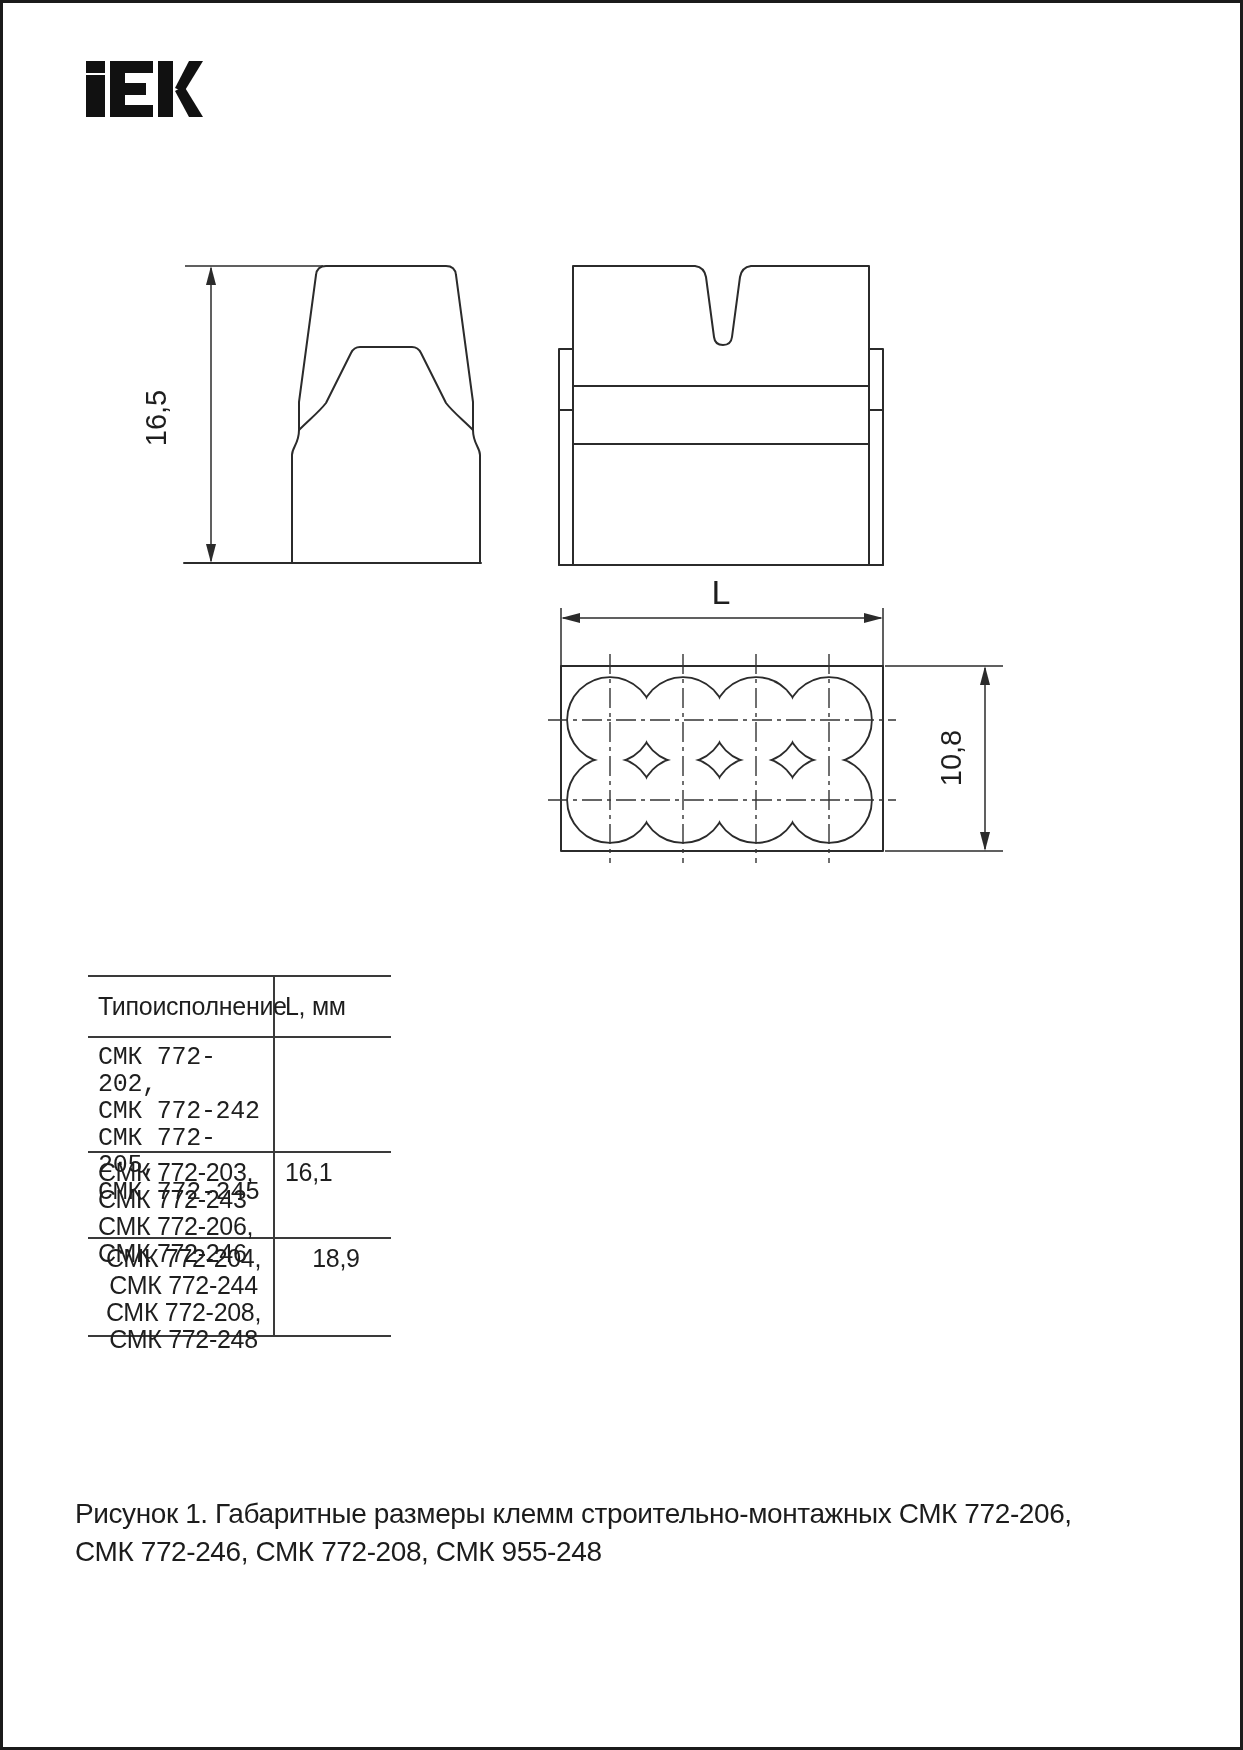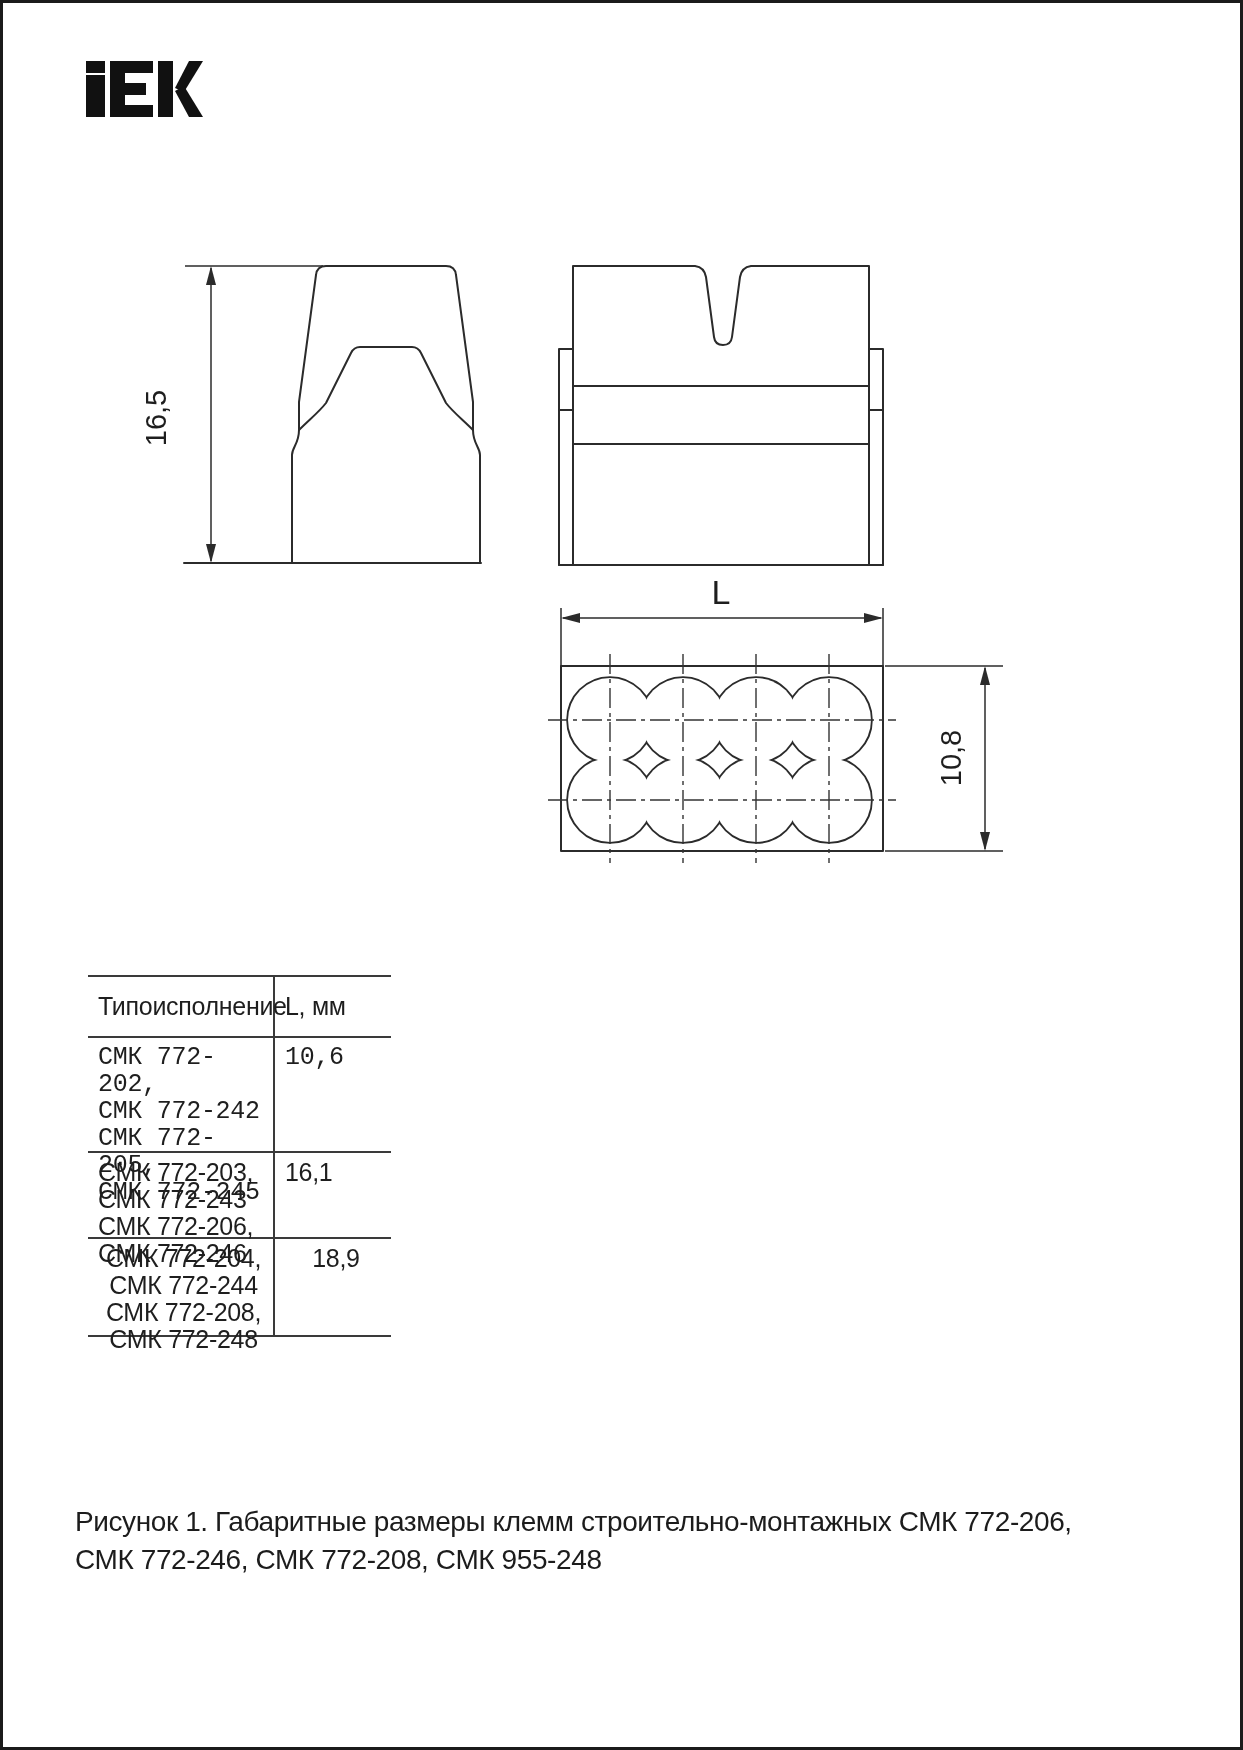--- a/index.html
+++ b/index.html
@@ -25,21 +25,21 @@
   .t-row.data { border-top:2px solid #3a3a3a; }
   .t-cell { box-sizing:border-box; padding:6px 4px 0 10px; line-height:27px; }
   .t-cell.c1 { border-right:2px solid #3a3a3a; white-space:pre-line; }
   .t-head .t-cell { height:59px; display:flex; align-items:center; padding-top:0; }
   .t-row.r1 .t-cell { height:113px;font-family:Liberation Mono, monospace; }
   .t-row.r2 .t-cell { height:84px; }
   .t-row.r3 .t-cell { height:96px;text-align:center; }
 
   .caption {
     position:absolute; left:72px; top:1492px; width:1030px;
-    font-size:28px; line-height:38px; letter-spacing:-0.4px; color:#1c1c1c;margin-top:8px;
+    font-size:28px; line-height:38px; letter-spacing:-0.4px; color:#1c1c1c;
   }
 
   svg text { font-family:"Liberation Sans","DejaVu Sans",sans-serif; fill:#1e1e1e; }
   .outline { fill:none; stroke:#2b2b2b; stroke-width:2; stroke-linejoin:round; stroke-linecap:round; }
   .dim     { fill:none; stroke:#2b2b2b; stroke-width:1.5; }
   .arrow   { fill:#2b2b2b; stroke:none; }
   .cline   { fill:none; stroke:#333333; stroke-width:1.4; stroke-dasharray:20 5 4 5; }
 </style>
 </head>
 <body>
@@ -151,21 +151,20 @@
   <div class="dims-table">
     <div class="t-row t-head">
       <div class="t-cell c1">Типоисполнение</div>
       <div class="t-cell c2">L, мм</div>
     </div>
     <div class="t-row data r1">
       <div class="t-cell c1">СМК 772-202,
 СМК 772-242
 СМК 772-205,
 СМК 772-245</div>
-      <div class="t-cell c2">10,6</div>
     </div>
     <div class="t-row data r2">
       <div class="t-cell c1">СМК 772-203,
 СМК 772-243
 СМК 772-206,
 СМК 772-246</div>
       <div class="t-cell c2">16,1</div>
     </div>
     <div class="t-row data r3">
       <div class="t-cell c1">СМК 772-204,

